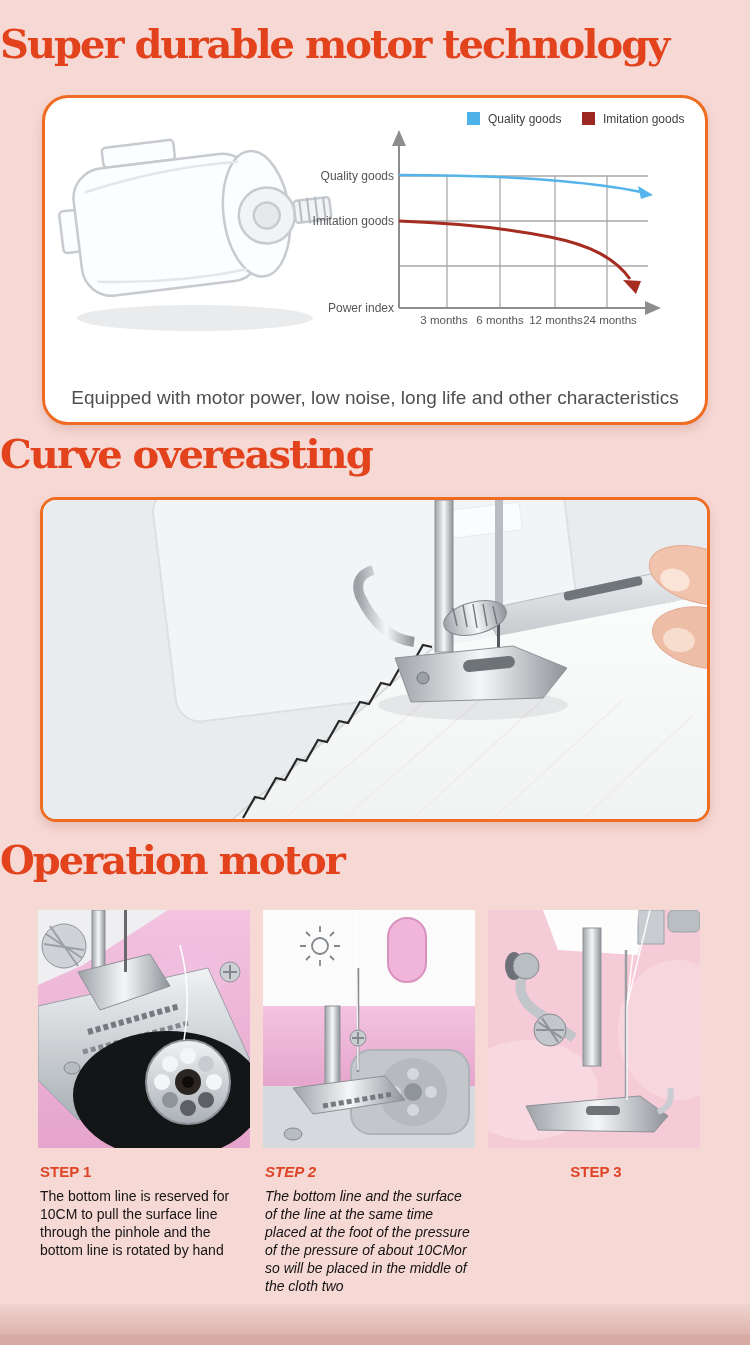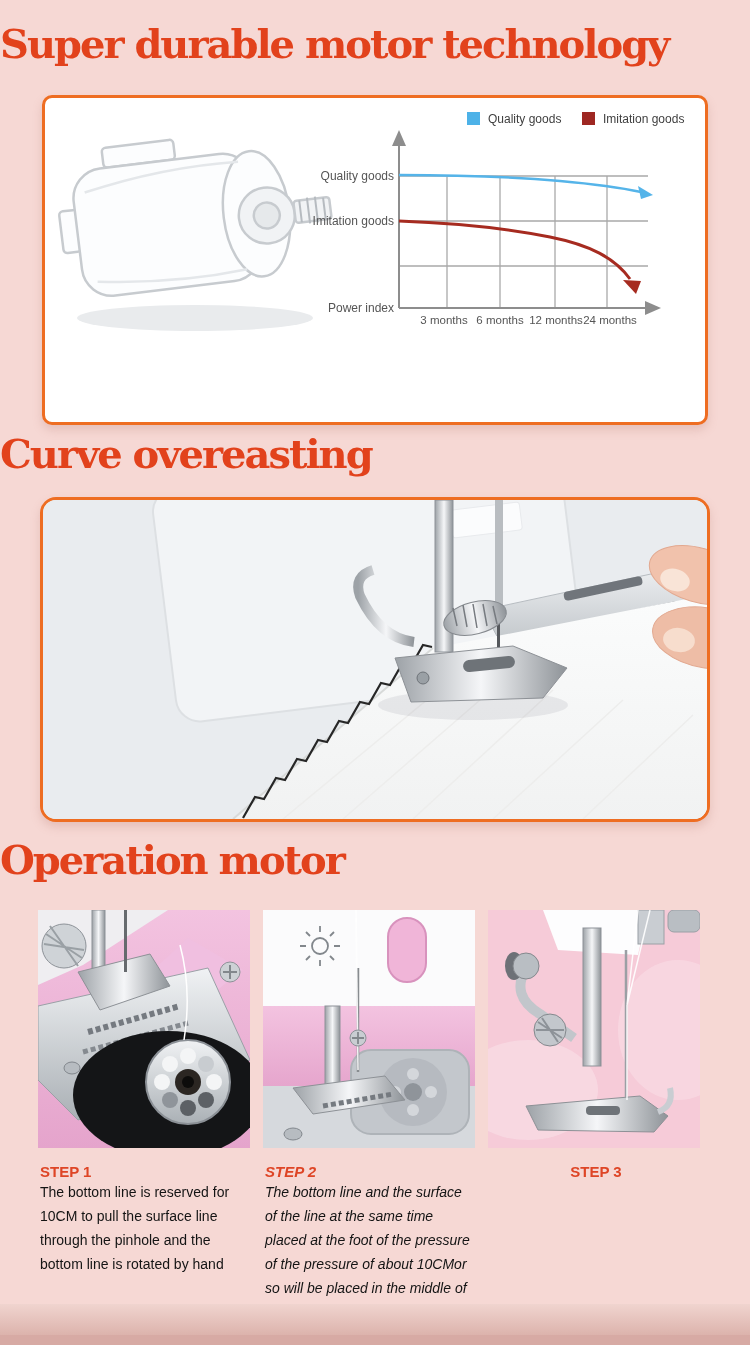--- a/index.html
+++ b/index.html
@@ -1,33 +1,33 @@
 <!DOCTYPE html>
 <html><head>
 <meta charset="utf-8">
 <style>
   html,body{margin:0;padding:0;}
   body{width:750px;height:1345px;background:#f6d8d4;font-family:"Liberation Sans",sans-serif;position:relative;overflow:hidden;}
   .abs{position:absolute;}
   .heading{left:0;width:750px;text-align:left;color:#e2421c;
     font-family:"DejaVu Serif",serif;font-weight:bold;letter-spacing:-2px;font-size:40px;}
   #motor-card{left:42px;top:95px;width:666px;height:330px;box-sizing:border-box;
-    background:#ffffff;border:3px solid #ee6d22;border-radius:10px;
+    background:#ffffff;border:3px solid #ee6d22;border-radius:26px;
     box-shadow:0 5px 10px rgba(185,125,115,.28);}
   #motor-card svg{position:absolute;left:0;top:0;}
   #motor-caption{left:0;right:0;bottom:13px;text-align:center;font-size:19px;color:#4f4f4f;}
   #photo-frame{left:40px;top:497px;width:670px;height:325px;box-sizing:border-box;
     border:3px solid #ee6d22;border-radius:16px;overflow:hidden;background:#e9ecef;
     box-shadow:0 5px 10px rgba(185,125,115,.28);}
   .step-img{top:910px;width:212px;height:238px;overflow:hidden;background:#eeb9da;}
   #step-img-1{left:38px;} #step-img-2{left:263px;} #step-img-3{left:488px;}
   .step-col{top:1163px;}
   #step-col-1{left:40px;width:212px;} #step-col-2{left:265px;width:212px;font-style:italic;} #step-col-3{left:490px;width:212px;text-align:center;}
-  .step-label{font-size:15px;font-weight:bold;color:#de4526;}
-  .step-text{font-size:14px;line-height:24px;color:#141414;}
+  .step-label{font-size:15px;font-weight:bold;color:#de4526;margin-bottom:7px;}
+  .step-text{font-size:14px;line-height:18px;color:#141414;}
   #band-grad{left:0;top:1304px;width:750px;height:31px;background:linear-gradient(#f0d4cf,#dcb3ac);}
   #band-solid{left:0;top:1335px;width:750px;height:10px;background:#d7aaa4;}
   svg text{font-family:"Liberation Sans",sans-serif;}
   .chart-label{fill:#555555;font-size:12px;}
   .tick-label{fill:#555555;font-size:11.5px;}
   .legend-label{fill:#3f3f3f;font-size:12px;}
 </style>
 </head>
 <body>
 
@@ -108,20 +108,21 @@
       <text x="349" y="82" text-anchor="end" class="chart-label">Quality goods</text>
       <text x="349" y="127" text-anchor="end" class="chart-label">Imitation goods</text>
       <text x="349" y="214" text-anchor="end" class="chart-label">Power index</text>
 
       <text x="399" y="226" text-anchor="middle" class="tick-label">3 months</text>
       <text x="455" y="226" text-anchor="middle" class="tick-label">6 months</text>
       <text x="511" y="226" text-anchor="middle" class="tick-label">12 months</text>
       <text x="565" y="226" text-anchor="middle" class="tick-label">24 months</text>
     </g>
   </svg>
+  <div id="motor-caption" class="abs">Equipped with motor power, low noise, long life and other characteristics</div>
 </div>
 
 <div class="abs heading" style="top:430px">Curve overeasting</div>
 
 <div id="photo-frame" class="abs">
   <svg width="664" height="319" viewBox="0 0 664 319">
     <rect width="664" height="319" fill="#e9ecef"></rect>
     <rect x="120" y="-35" width="410" height="235" rx="24" transform="rotate(-7 325 82)" fill="#f2f4f6" stroke="#dde0e3" stroke-width="2"></rect>
     <rect x="408" y="6" width="70" height="28" rx="3" transform="rotate(-7 443 20)" fill="#fbfcfd" stroke="#e8eaed"></rect>
 

